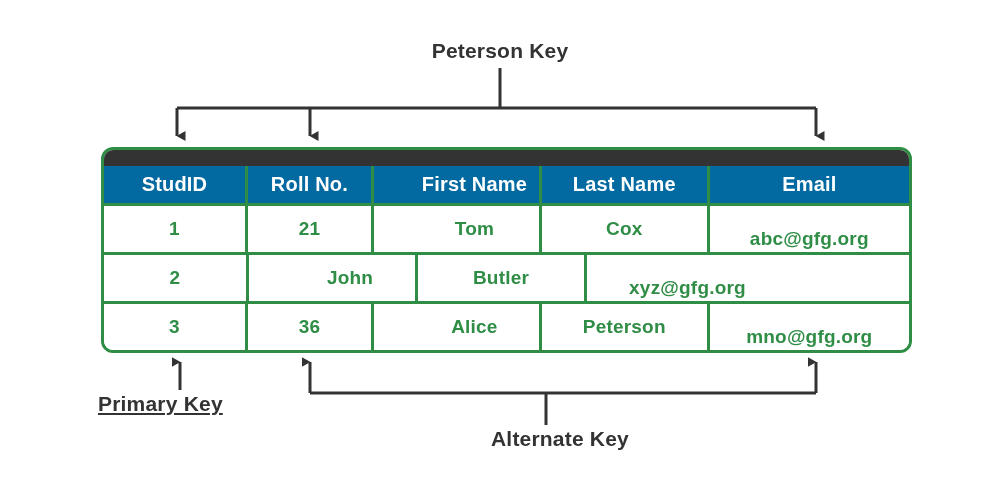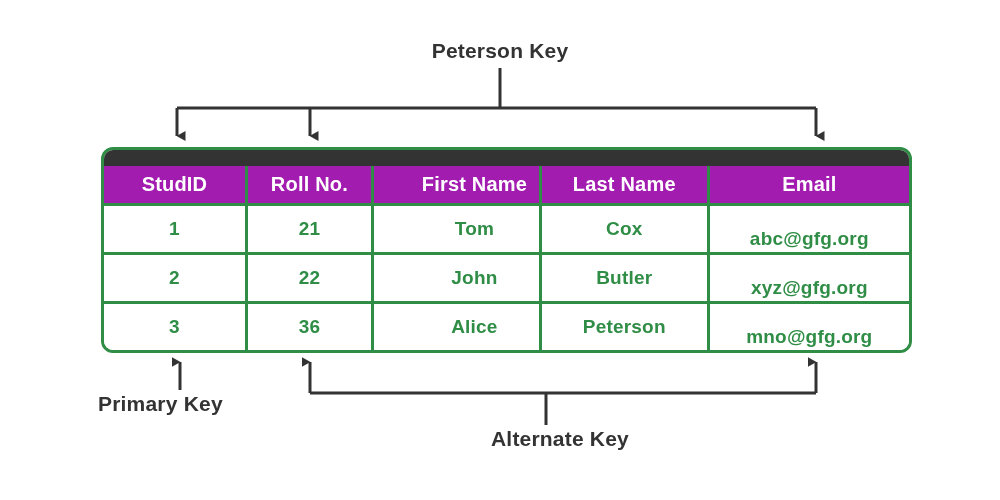--- a/index.html
+++ b/index.html
@@ -32,20 +32,21 @@
   #label-candidate-key {
     left: 0;
     top: 39px;
     width: 1000px;
     text-align: center;
   }
   #label-primary-key {
     left: 98px;
     top: 392px;
     text-align: center;
+    text-decoration: underline;
   }
   #label-alternate-key {
     left: 0;
     top: 427px;
     width: 1120px;
     text-align: center;
   }
 
   
   #connectors {
@@ -89,21 +90,21 @@
     justify-content: center;
     font-family: "Liberation Sans", sans-serif;
     font-weight: bold;
     overflow: hidden;
   }
   .header-row .tcell {
     color: #ffffff;
     font-size: 20px;
     letter-spacing: 0.2px;
     border-right: 3px solid #2f8d46;
-    background: #a21caf;
+    background: #0369a1;
     margin-top: 16px;
   }
   .header-row .tcell:last-child { border-right: none; }
   .body-row .tcell {
     color: #2f8d46;
     font-size: 19px;
     letter-spacing: 0.2px;
     border-right: 3px solid #2f8d46;
     background: #ffffff;
   }
@@ -170,21 +171,20 @@
     <div class="trow body-row">
       <div class="tcell col-0">1</div>
       <div class="tcell col-1">21</div>
       <div class="tcell col-2">Tom</div>
       <div class="tcell col-3">Cox</div>
       <div class="tcell col-4">abc@gfg.org</div>
     </div>
 
     <div class="trow body-row">
       <div class="tcell col-0">2</div>
-      <div class="tcell col-1">22</div>
       <div class="tcell col-2">John</div>
       <div class="tcell col-3">Butler</div>
       <div class="tcell col-4">xyz@gfg.org</div>
     </div>
 
     <div class="trow body-row">
       <div class="tcell col-0">3</div>
       <div class="tcell col-1">36</div>
       <div class="tcell col-2">Alice</div>
       <div class="tcell col-3">Peterson</div>

